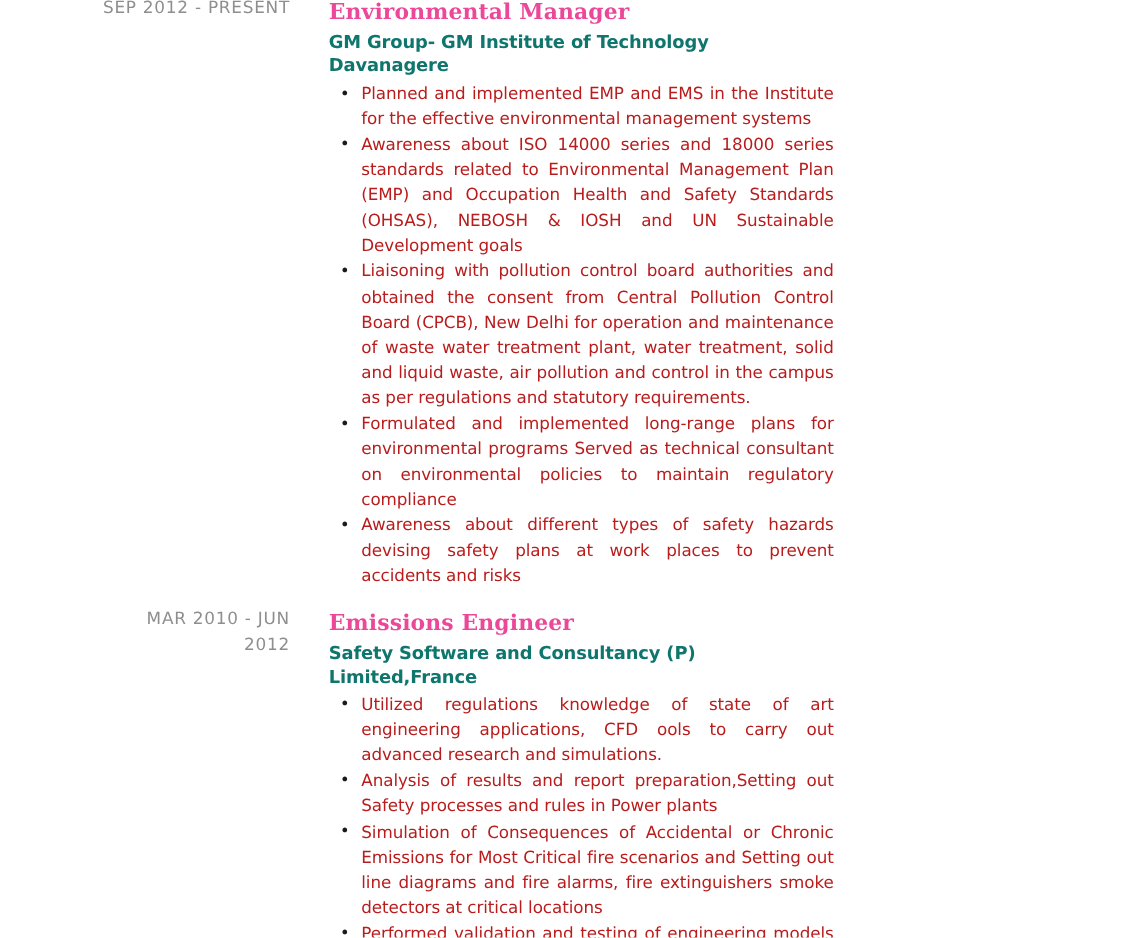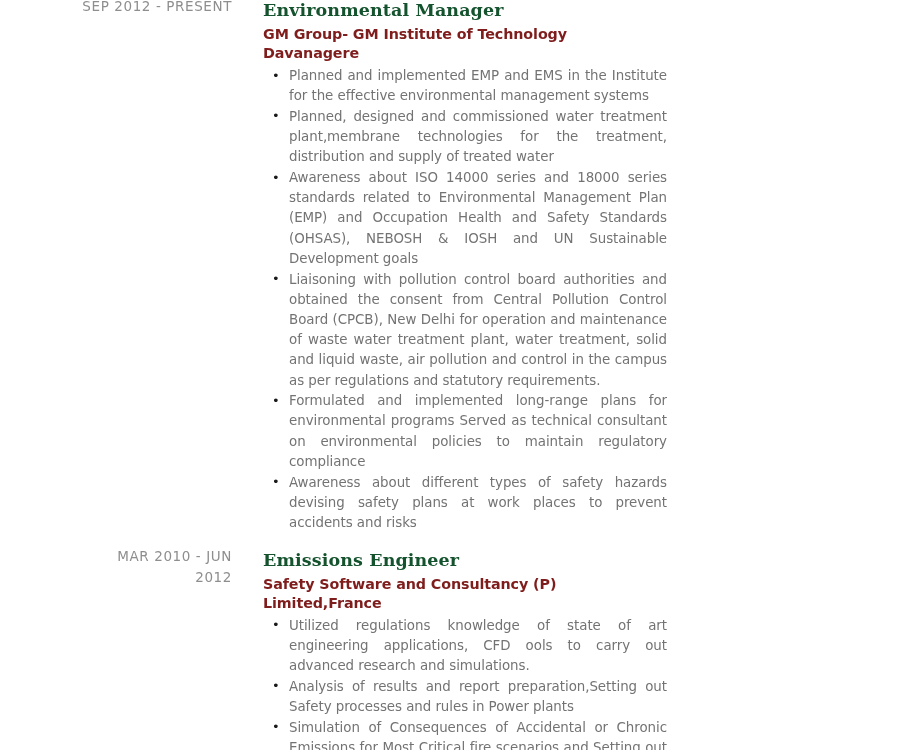--- a/index.html
+++ b/index.html
@@ -51,49 +51,49 @@
     padding-left: 31px;
     padding-right: 64px;
     box-sizing: border-box;
   }
 
   .job-title {
     font-family: "DejaVu Serif", serif;
     font-weight: bold;
     font-size: 17.5px;
     line-height: 21px;
-    color: #14532d;
+    color: #ec4899;
     margin: 0 0 4px 0;
     letter-spacing: 0.1px;
   }
 
   .job-org {
     font-family: "DejaVu Sans", sans-serif;
     font-weight: bold;
     font-size: 14.3px;
     line-height: 19px;
-    color: #7f1d1d;
+    color: #0f766e;
     margin: 0 0 3px 0;
     letter-spacing: -0.1px;
   }
 
   .bullets {
     list-style: none;
     margin: 0;
     padding: 0;
   }
 
   .bullets li {
     position: relative;
     padding-left: 26px;
     margin: 0 0 0.5px 0;
     font-family: "DejaVu Sans", sans-serif;
     font-size: 13.4px;
     line-height: 20.2px;
-    color: #737373;
+    color: #b91c1c;
     text-align: justify;
     letter-spacing: -0.05px;
   }
 
   .bullets li::before {
     content: "\2022";
     position: absolute;
     left: 9px;
     top: -0.5px;
     font-size: 13px;
@@ -109,21 +109,20 @@
 <body>
 
 <div class="resume">
   <div class="entry">
     <div class="entry-dates">SEP 2012 - PRESENT</div>
     <div class="entry-body">
       <div class="job-title">Environmental Manager</div>
       <div class="job-org">GM Group- GM Institute of Technology Davanagere</div>
       <ul class="bullets">
         <li>Planned and implemented EMP and EMS in the Institute for the effective environmental management systems</li>
-        <li>Planned, designed and commissioned water treatment plant,membrane technologies for the treatment, distribution and supply of treated water</li>
         <li>Awareness about ISO 14000 series and 18000 series standards related to Environmental Management Plan (EMP) and Occupation Health and Safety Standards (OHSAS), NEBOSH &amp; IOSH and UN Sustainable Development goals</li>
         <li>Liaisoning with pollution control board authorities and obtained the consent from Central Pollution Control Board (CPCB), New Delhi for operation and maintenance of waste water treatment plant, water treatment, solid and liquid waste, air pollution and control in the campus as per regulations and statutory requirements.</li>
         <li>Formulated and implemented long-range plans for environmental programs Served as technical consultant on environmental policies to maintain regulatory compliance</li>
         <li>Awareness about different types of safety hazards devising safety plans at work places to prevent accidents and risks</li>
       </ul>
     </div>
   </div>
 
   <div class="entry">
     <div class="entry-dates">MAR 2010 - JUN

